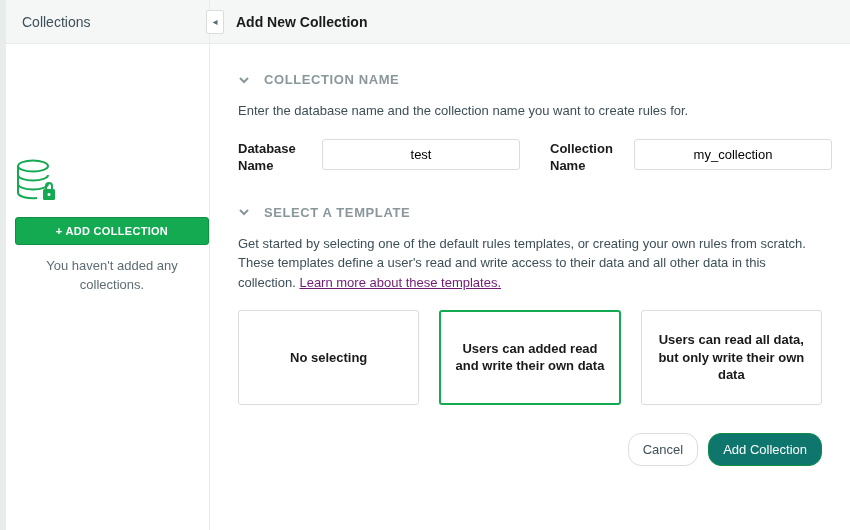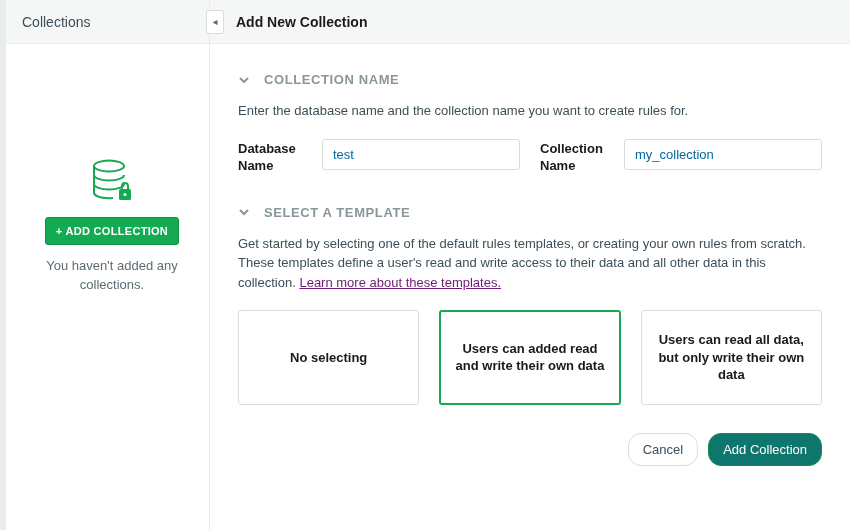--- a/index.html
+++ b/index.html
@@ -31,21 +31,20 @@
     font-size: 14px;
     color: #3d4f58;
     height: 44px;
     display: flex;
     align-items: center;
   }
   .sidebar-body {
     flex: 1;
     display: flex;
     flex-direction: column;
-    align-items: center;
     padding-top: 115px;
     text-align: center;
     margin-left: 9px;
   }
   .db-icon {
     width: 42px;
     height: 44px;
     margin-bottom: 14px;
   }
   .add-collection-sidebar-btn {
@@ -131,21 +130,21 @@
     margin-bottom: 18px;
     line-height: 1.5;
   }
   .learn-link {
     color: #701a75;
     text-decoration: underline;
     cursor: pointer;
   }
   .name-row {
     display: flex;
-    gap: 20px;
+    gap: 30px;
     margin-bottom: 30px;
   }
   .name-field {
     display: flex;
     align-items: flex-start;
     gap: 12px;
     flex: 1;
   }
   .name-label {
     font-weight: 700;
@@ -154,23 +153,24 @@
     line-height: 1.35;
     width: 72px;
     padding-top: 1px;
   }
   .name-input {
     flex: 1;
     border: 1px solid #d9dedc;
     border-radius: 3px;
     padding: 7px 10px;
     font-size: 13px;
-    color: #0369a1;
+    color: #000000;
     outline: none;
     min-width: 0;
+    text-align: center;
   }
   .templates-row {
     display: flex;
     gap: 20px;
     margin-bottom: 28px;
   }
   .template-card {
     flex: 1;
     border: 1px solid #d9dedc;
     border-radius: 3px;

